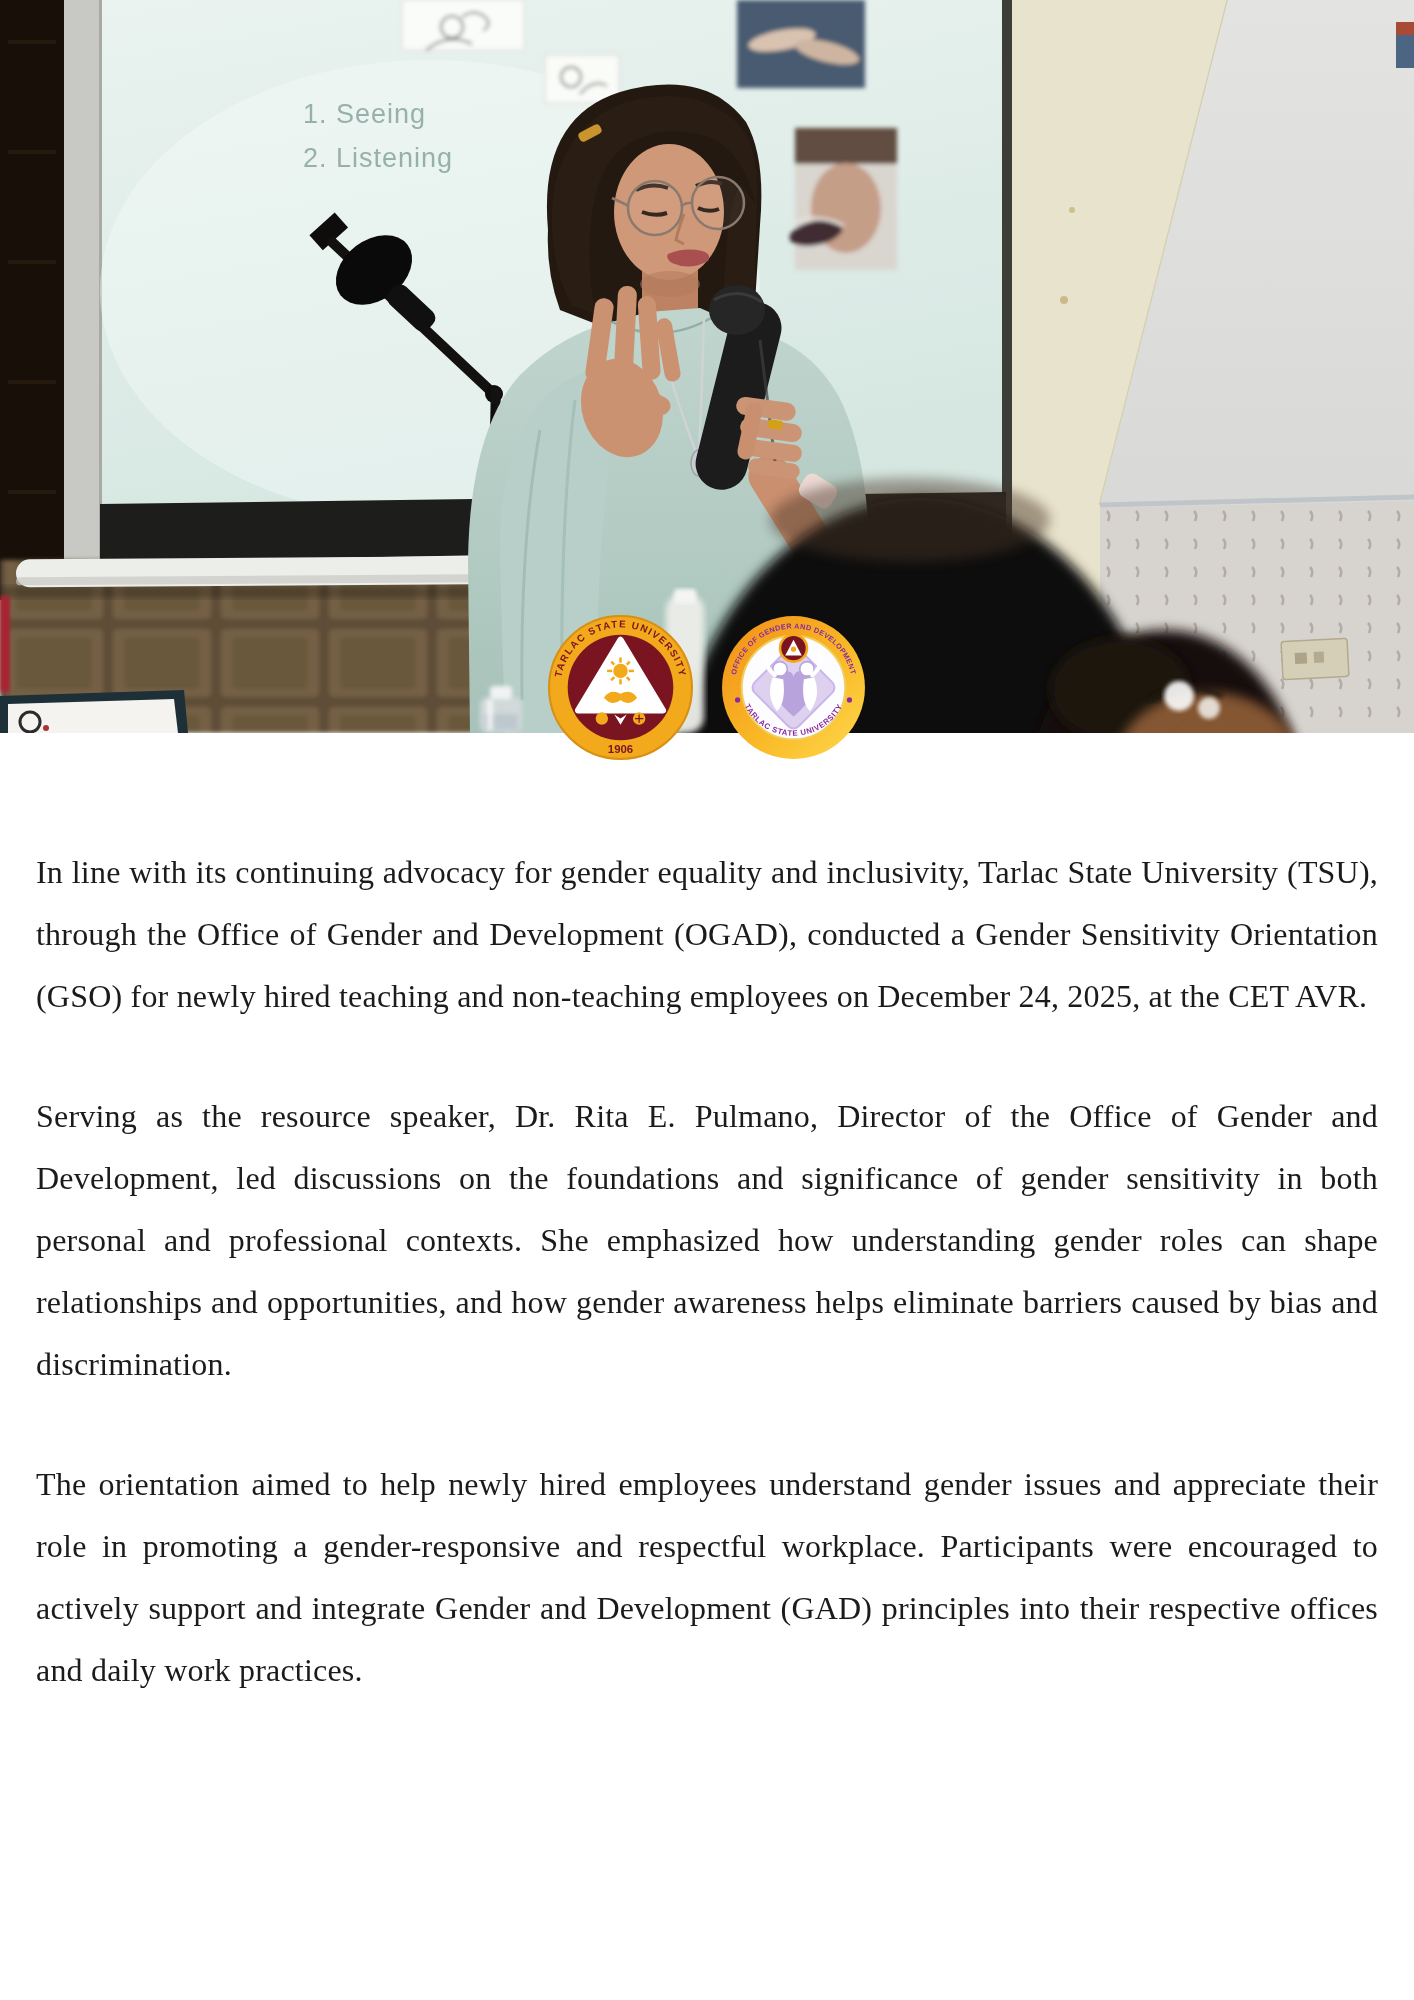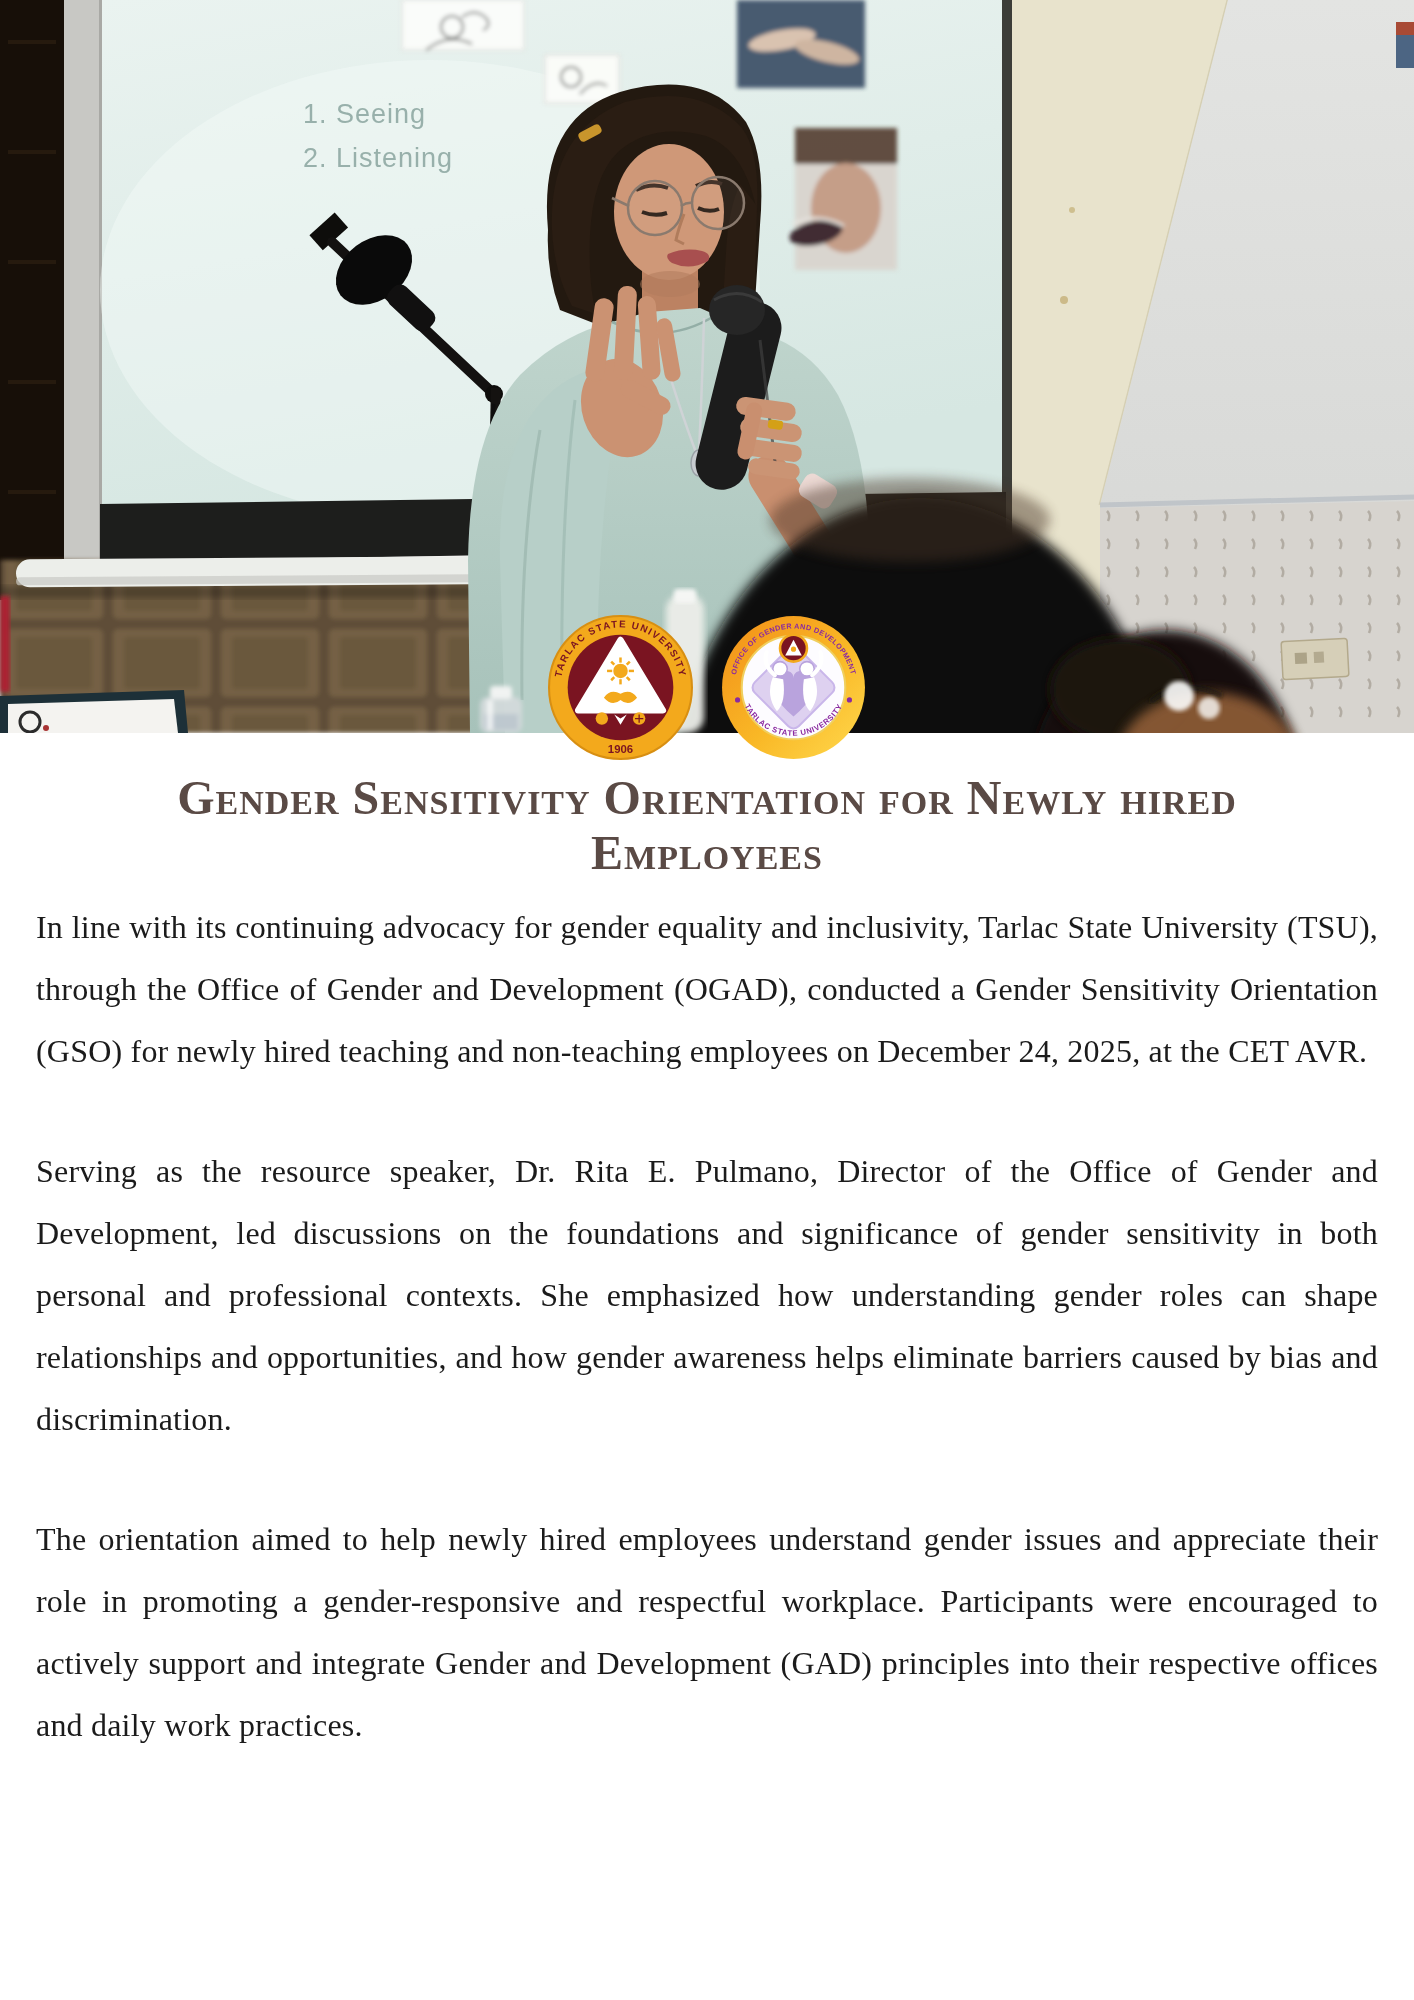--- a/index.html
+++ b/index.html
@@ -319,22 +319,21 @@
       <text class="arc-text" font-size="7" letter-spacing="0.4" fill="var(--ogad-purple)">
         <textPath href="#ogadArcTop" startOffset="50%" text-anchor="middle">OFFICE OF GENDER AND DEVELOPMENT</textPath>
       </text>
       <text class="arc-text" font-size="7.5" letter-spacing="0.6" fill="var(--ogad-purple)">
         <textPath href="#ogadArcBottom" startOffset="50%" text-anchor="middle">TARLAC STATE UNIVERSITY</textPath>
       </text>
     </svg>
   </div>
 
   <h1 class="title">
-    <span>Gender Sensitivity Orientation for Newly hired</span><br>
-    <span>Employees</span>
+    <br>
   </h1>
 
   <div class="body-text">
     <p>In line with its continuing advocacy for gender equality and inclusivity, Tarlac State University (TSU), through the Office of Gender and Development (OGAD), conducted a Gender Sensitivity Orientation (GSO) for newly hired teaching and non-teaching employees on December 24, 2025, at the CET AVR.</p>
     <p>Serving as the resource speaker, Dr. Rita E. Pulmano, Director of the Office of Gender and Development, led discussions on the foundations and significance of gender sensitivity in both personal and professional contexts. She emphasized how understanding gender roles can shape relationships and opportunities, and how gender awareness helps eliminate barriers caused by bias and discrimination.</p>
     <p>The orientation aimed to help newly hired employees understand gender issues and appreciate their role in promoting a gender-responsive and respectful workplace. Participants were encouraged to actively support and integrate Gender and Development (GAD) principles into their respective offices and daily work practices.</p>
   </div>
 
 </div>
 

